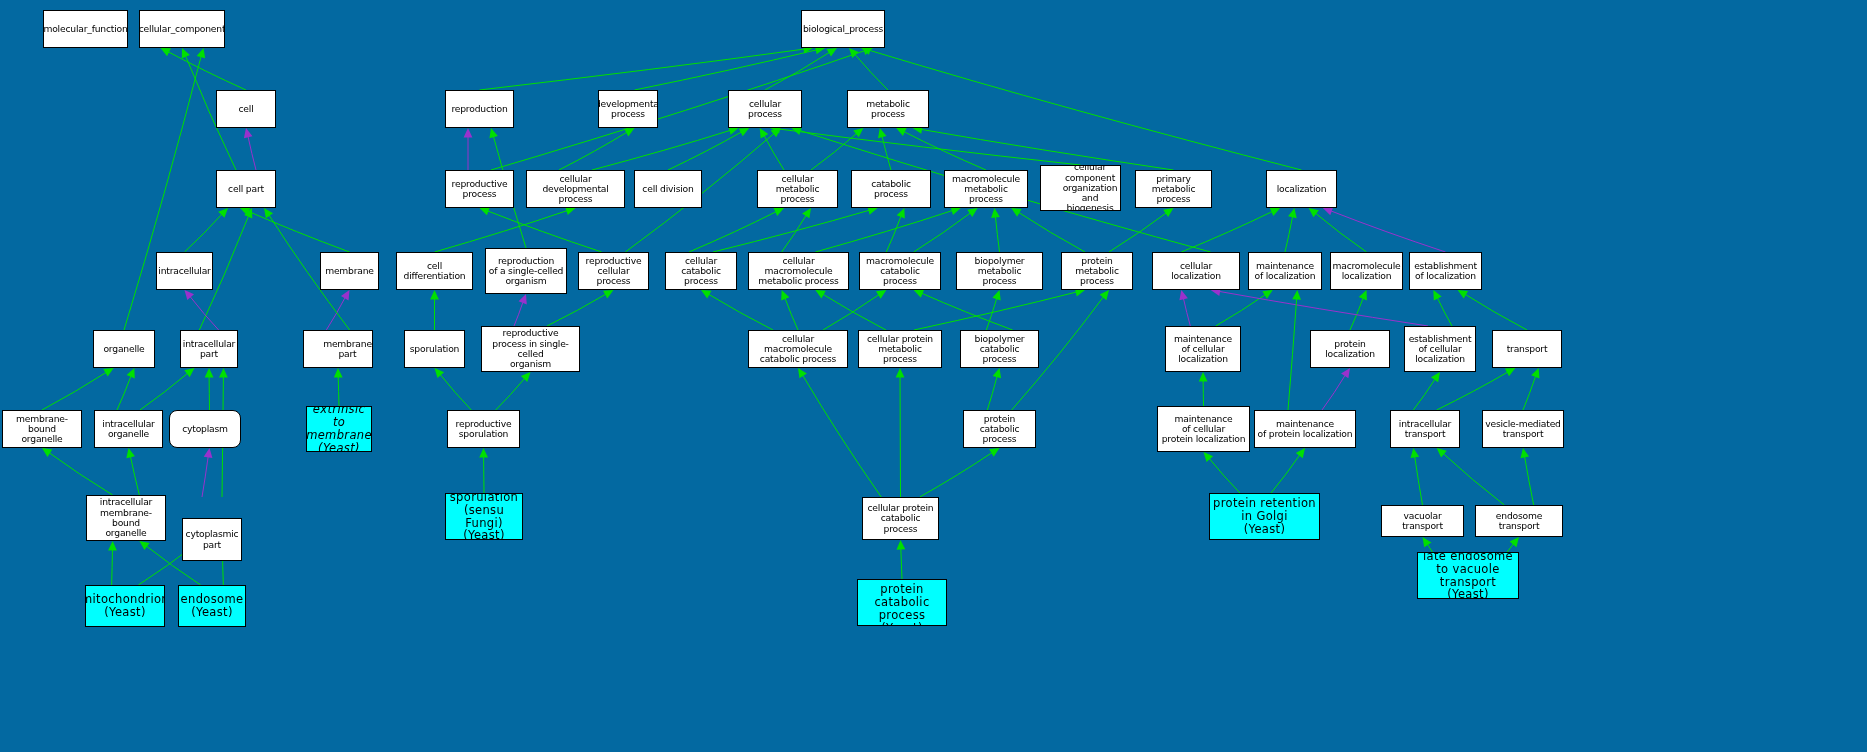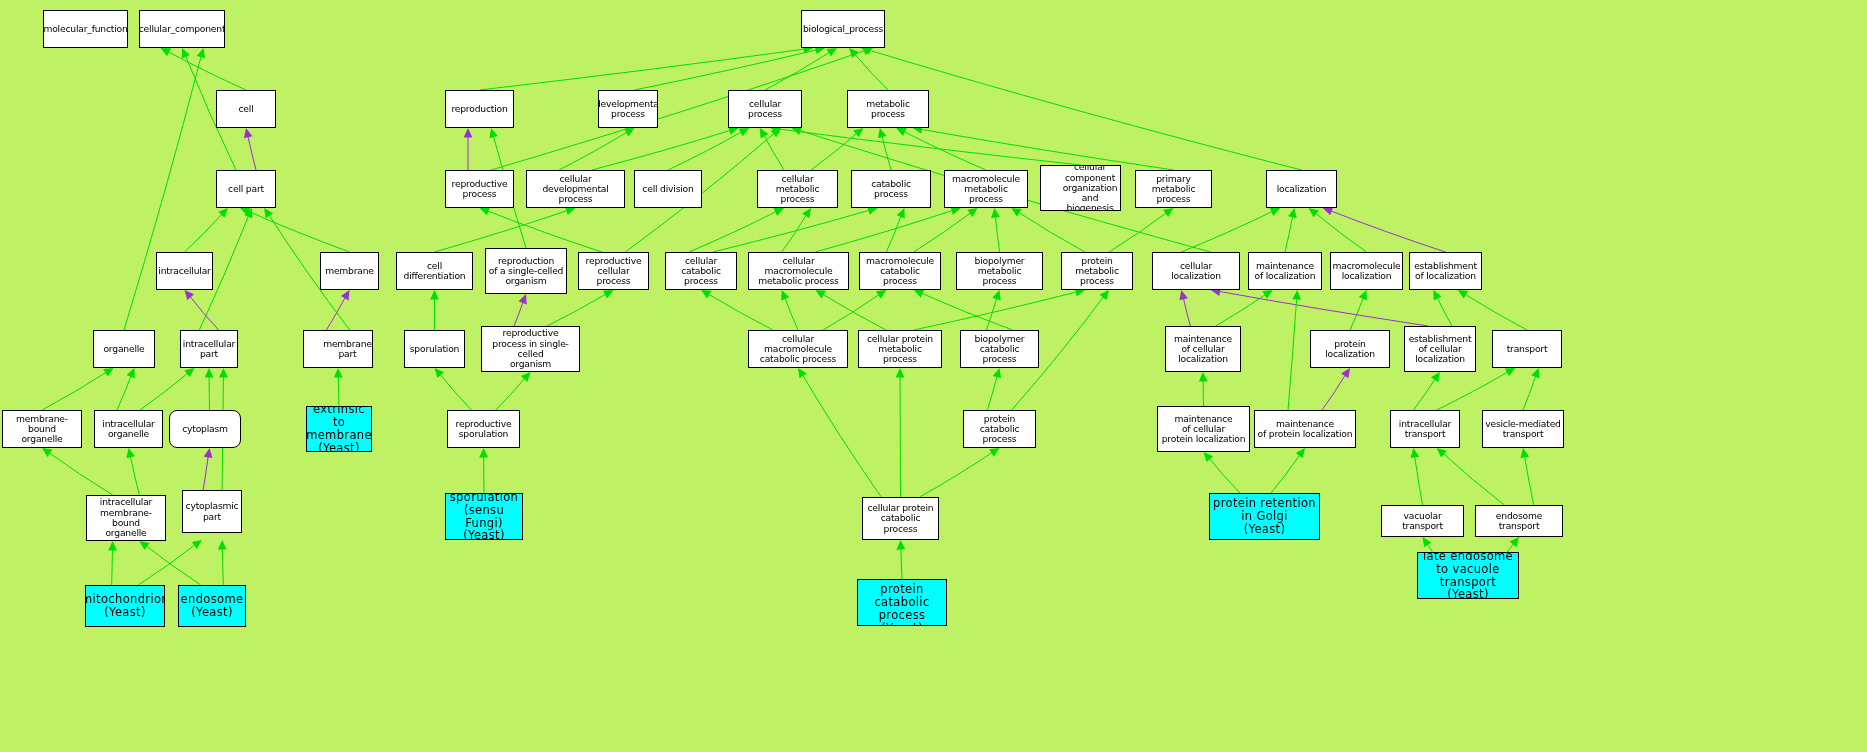--- a/index.html
+++ b/index.html
@@ -7,21 +7,21 @@
     padding: 0;
     background: #ffffff;
   }
   body {
     font-family: "DejaVu Sans", sans-serif;
   }
   #graph-root {
     position: relative;
     width: 1867px;
     height: 752px;
-    background: #bef264;
+    background: #0369a1;
     overflow: hidden;
   }
   svg.edges {
     position: absolute;
     left: 0;
     top: 0;
     width: 1867px;
     height: 752px;
   }
   .node {
@@ -416,21 +416,21 @@
         <span class="label">membrane-bound
 organelle</span>
       </div>
       <div class="node" style="left: 94px; top: 410px; width: 69px; height: 38px;">
         <span class="label">intracellular
 organelle</span>
       </div>
       <div class="node" style="left: 169px; top: 410px; width: 72px; height: 38px; border-radius: 8px;">
         <span class="label">cytoplasm</span>
       </div>
-      <div class="node highlight" style="left: 306px; top: 406px; width: 66px; height: 46px;">
+      <div class="node highlight" style="left: 306px; top: 406px; width: 66px; height: 46px; font-style: italic;">
         <span class="label">extrinsic to
 membrane
 (Yeast)</span>
       </div>
       <div class="node" style="left: 447px; top: 410px; width: 73px; height: 38px;">
         <span class="label">reproductive
 sporulation</span>
       </div>
       <div class="node" style="left: 963px; top: 410px; width: 73px; height: 38px;">
         <span class="label">protein catabolic
@@ -451,21 +451,21 @@
       </div>
       <div class="node" style="left: 1482px; top: 410px; width: 82px; height: 38px;">
         <span class="label">vesicle-mediated
 transport</span>
       </div>
       <div class="node" style="left: 86px; top: 495px; width: 80px; height: 46px;">
         <span class="label">intracellular
 membrane-bound
 organelle</span>
       </div>
-      <div class="node" style="left: 182px; top: 490px; width: 60px; height: 43px;">
+      <div class="node" style="left: 182px; top: 518px; width: 60px; height: 43px;">
         <span class="label">cytoplasmic
 part</span>
       </div>
       <div class="node highlight" style="left: 445px; top: 493px; width: 78px; height: 47px;">
         <span class="label">sporulation
 (sensu Fungi)
 (Yeast)</span>
       </div>
       <div class="node" style="left: 862px; top: 497px; width: 77px; height: 43px;">
         <span class="label">cellular protein

